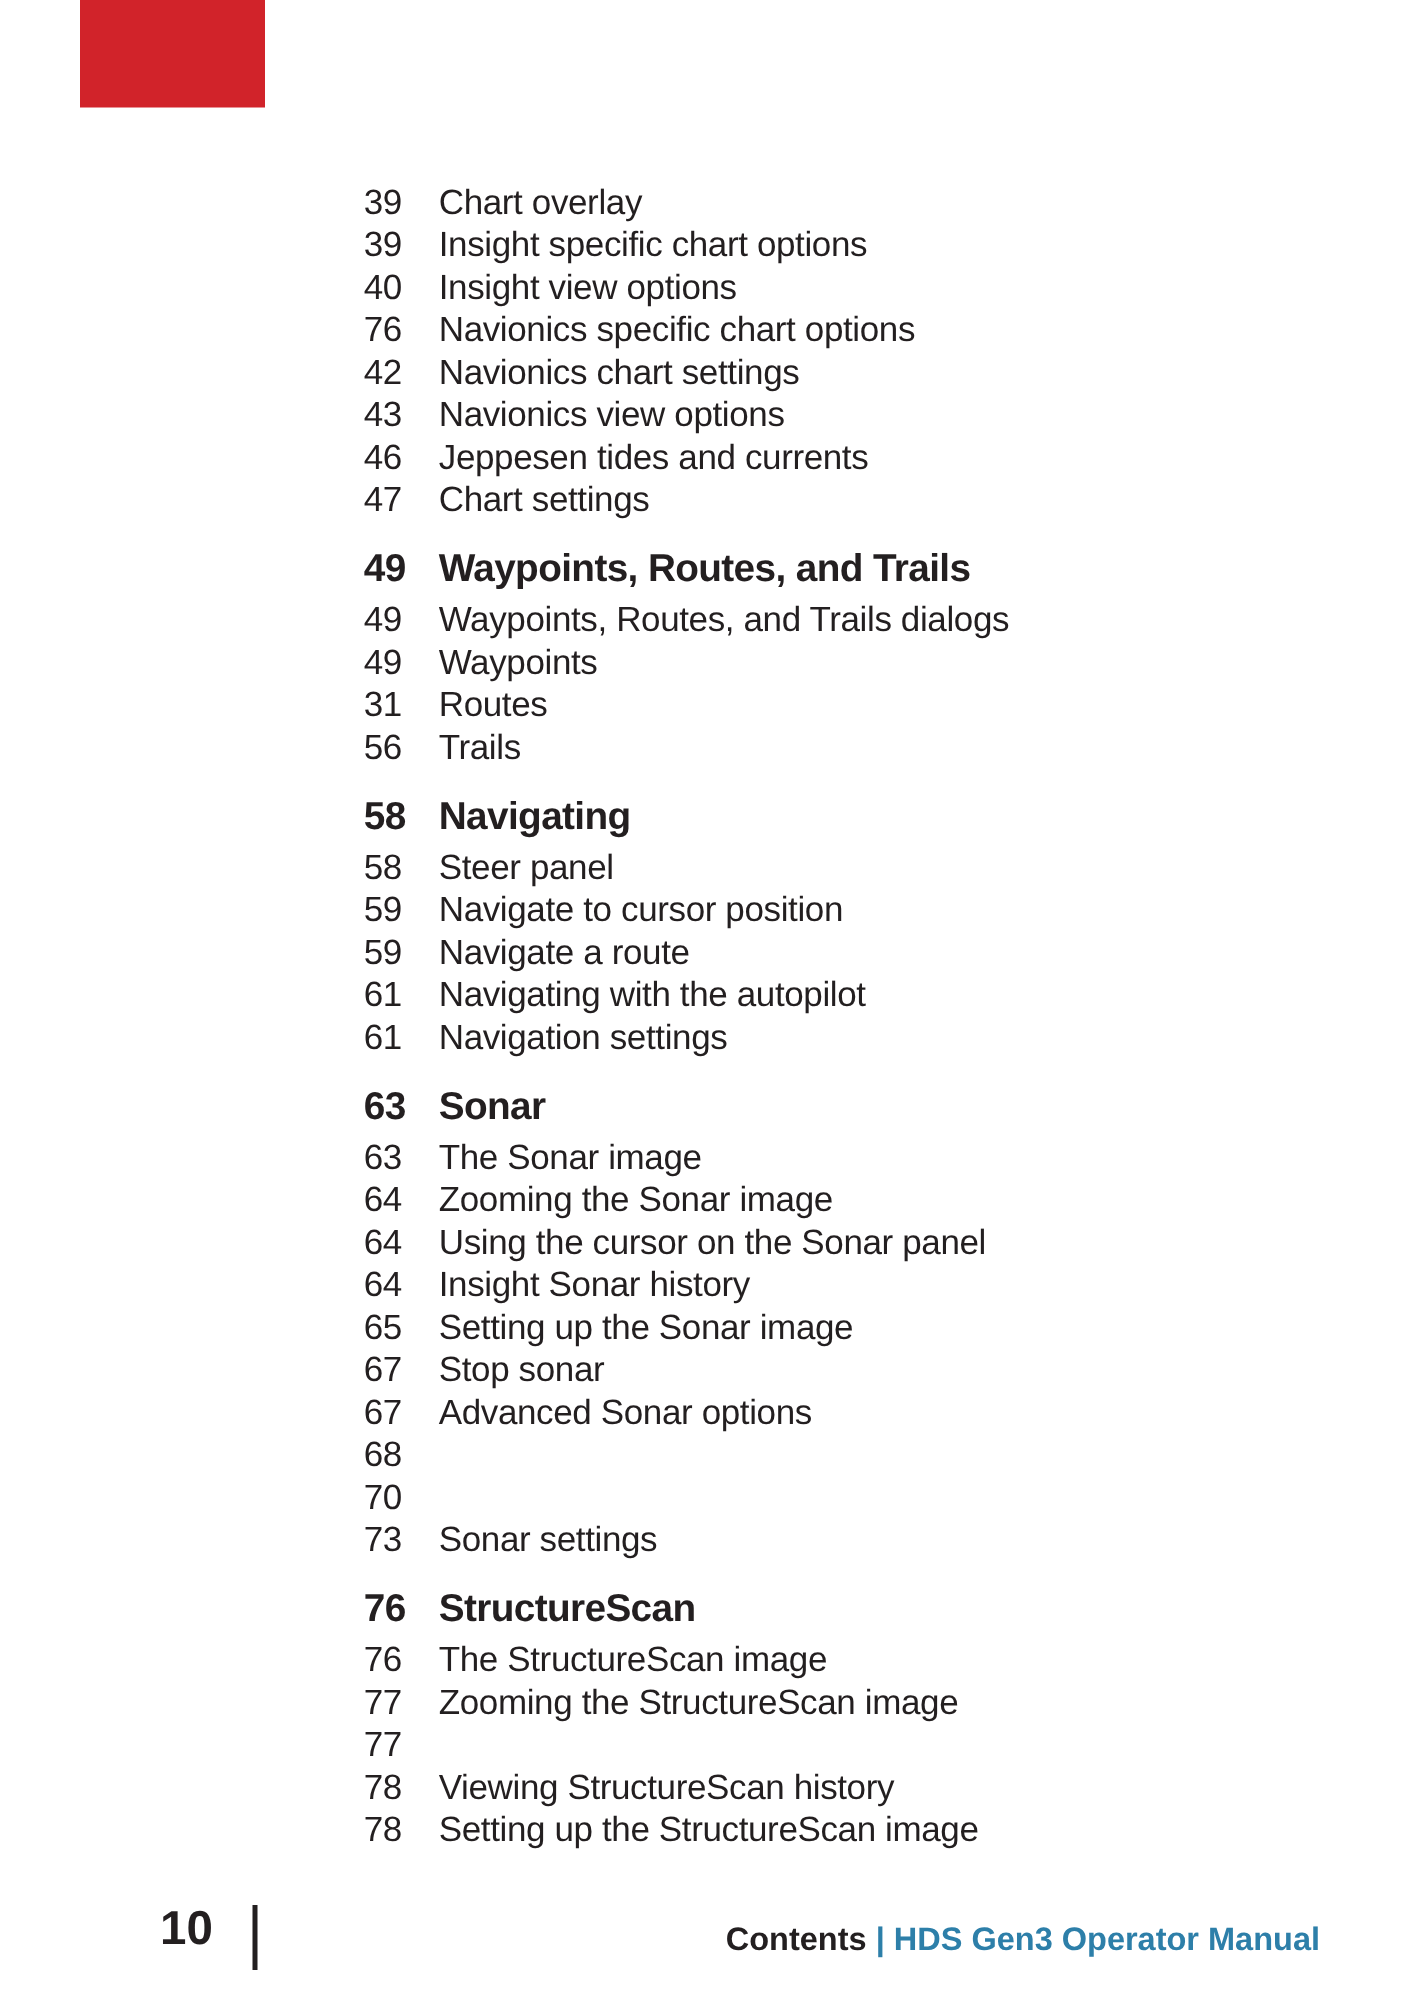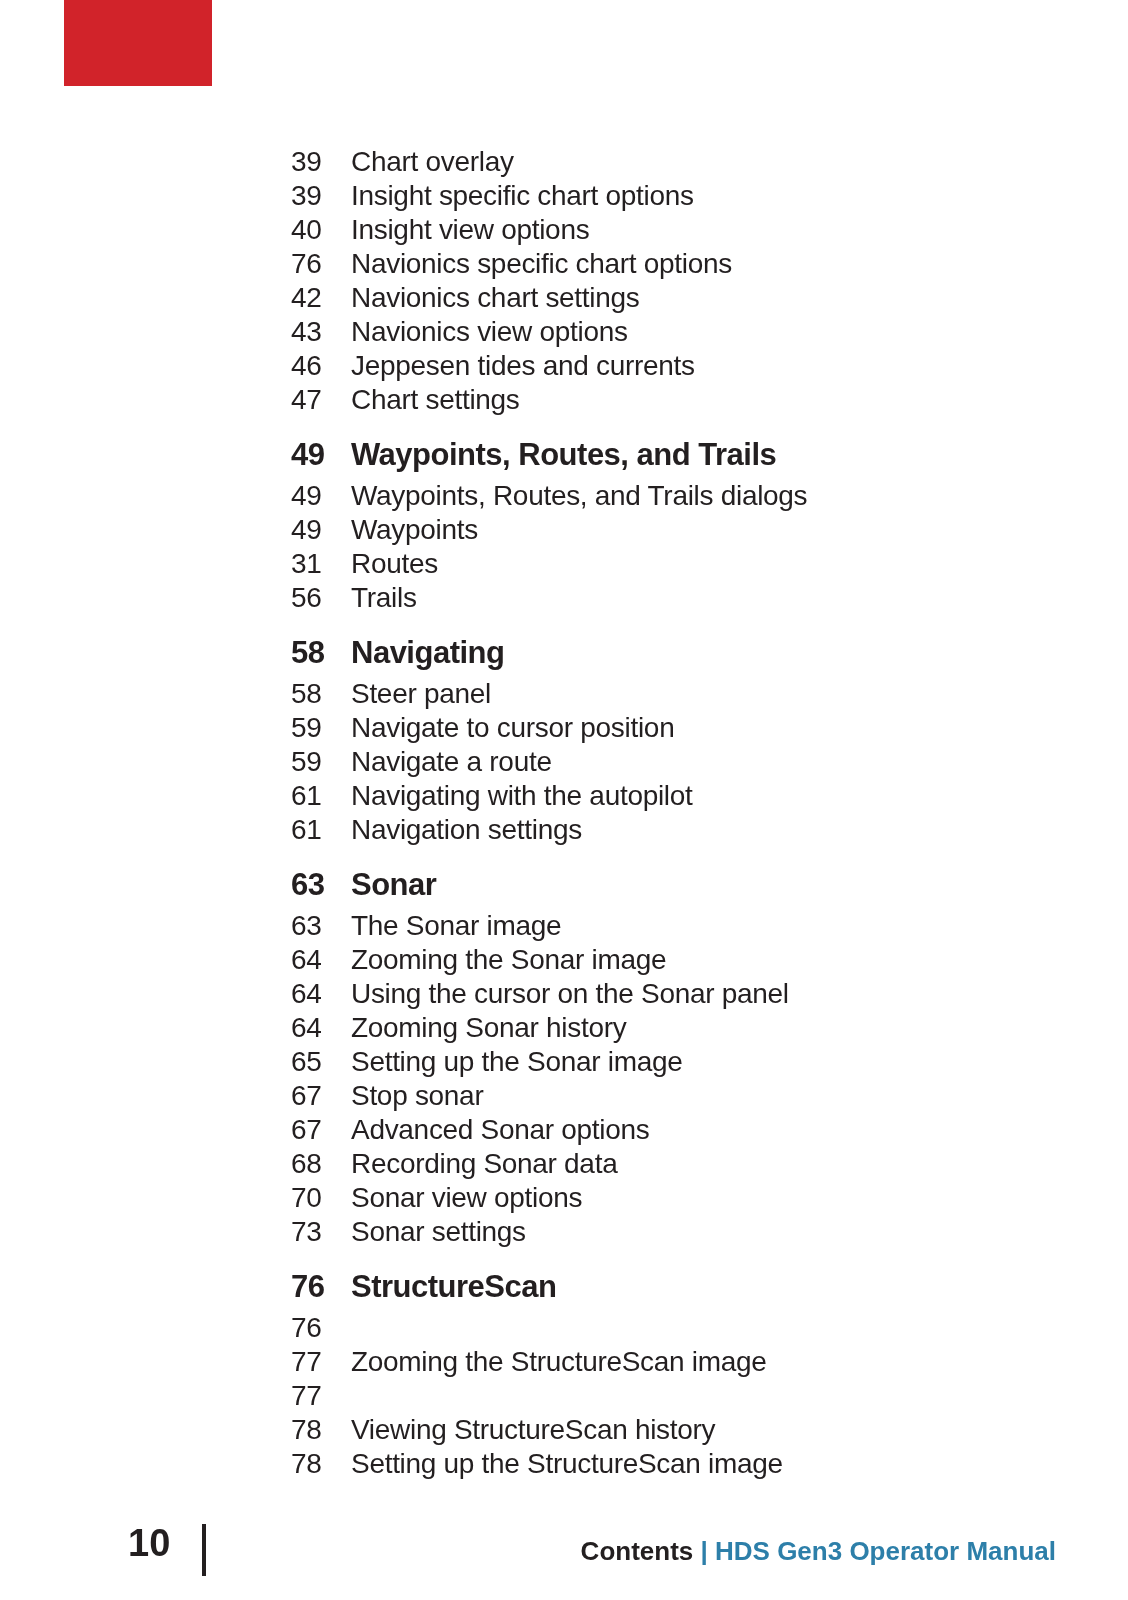--- a/index.html
+++ b/index.html
@@ -163,54 +163,53 @@
         <div class="row">
           <span class="num">64</span>
           <span>Zooming the Sonar image</span>
         </div>
         <div class="row">
           <span class="num">64</span>
           <span>Using the cursor on the Sonar panel</span>
         </div>
         <div class="row">
           <span class="num">64</span>
-          <span>Zooming Sonar history</span>
+          <span>Insight Sonar history</span>
         </div>
         <div class="row">
           <span class="num">65</span>
           <span>Setting up the Sonar image</span>
         </div>
         <div class="row">
           <span class="num">67</span>
           <span>Stop sonar</span>
         </div>
         <div class="row">
           <span class="num">67</span>
           <span>Advanced Sonar options</span>
         </div>
         <div class="row">
           <span class="num">68</span>
-          <span>Recording Sonar data</span>
         </div>
         <div class="row">
           <span class="num">70</span>
-          <span>Sonar view options</span>
         </div>
         <div class="row">
           <span class="num">73</span>
           <span>Sonar settings</span>
         </div>
       </div>
       <div>
         <div class="hrow">
           <span class="num">76</span>
           <span>StructureScan</span>
         </div>
         <div class="row">
           <span class="num">76</span>
+          <span>The StructureScan image</span>
         </div>
         <div class="row">
           <span class="num">77</span>
           <span>Zooming the StructureScan image</span>
         </div>
         <div class="row">
           <span class="num">77</span>
         </div>
         <div class="row">
           <span class="num">78</span>

